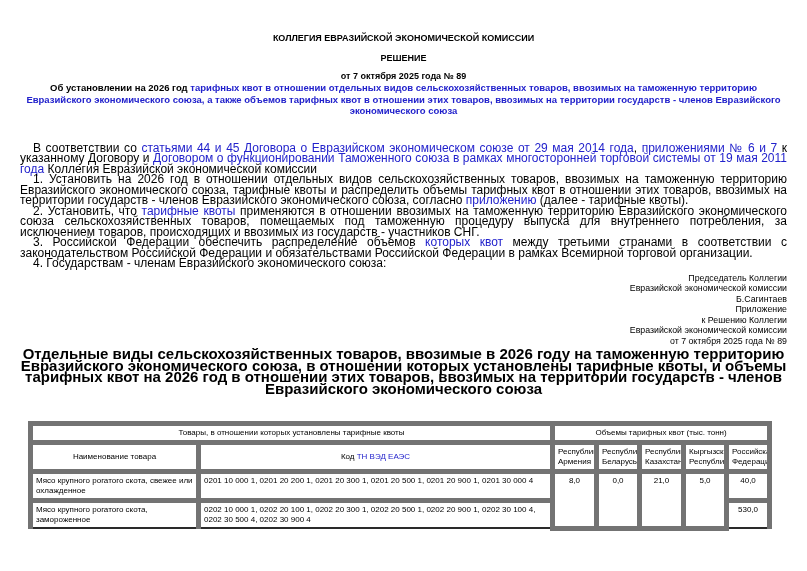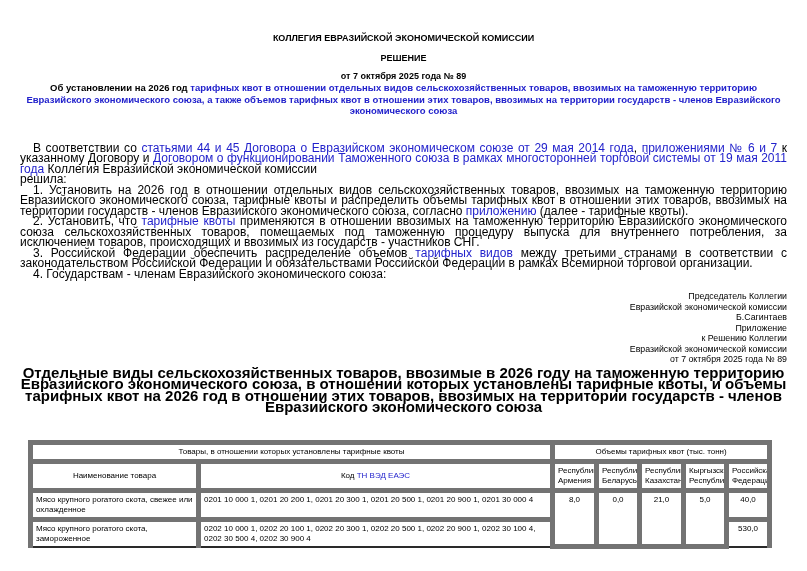--- a/index.html
+++ b/index.html
@@ -18,21 +18,21 @@
 
   .doc-title {
     text-align: center;
     font-size: 9.5px; font-weight: bold; line-height: 11.5px;
   }
 
   .body-text { margin-top: 26px; font-size: 12px; line-height: 10.5px; text-align: justify; }
   .body-text p { text-indent: 13px; }
   .body-text p.noindent { text-indent: 0; text-align: left; }
 
-  .sig { margin-top: 12px; text-align: right; font-size: 8.8px; line-height: 10.5px; }
+  .sig { margin-top: 4px; text-align: right; font-size: 8.8px; line-height: 10.5px; }
 
   .appendix-title {
     margin-top: 2px; text-align: center;
     font-size: 15px; font-weight: bold; line-height: 11.5px;
   }
 
   table.quota {
     margin: 27px 0 0 8px; width: 739px;
     border-collapse: collapse; table-layout: fixed;
     font-size: 8px; line-height: 10px;
@@ -58,24 +58,23 @@
   <div class="doc-header">
     <div>КОЛЛЕГИЯ ЕВРАЗИЙСКОЙ ЭКОНОМИЧЕСКОЙ КОМИССИИ</div>
     <div class="dt">РЕШЕНИЕ</div>
     <div class="dn">от 7 октября 2025 года № 89</div>
   </div>
 
   <div class="doc-title"><span>Об установлении на 2026 год </span><span class="lnk">тарифных квот в отношении отдельных видов сельскохозяйственных товаров, ввозимых на таможенную территорию Евразийского экономического союза, а также объемов тарифных квот в отношении этих товаров, ввозимых на территории государств - членов Евразийского экономического союза</span></div>
 
   <div class="body-text">
     <p><span>В соответствии со </span><span class="lnk">статьями 44 и 45 Договора о Евразийском экономическом союзе от 29 мая 2014 года</span><span>, </span><span class="lnk">приложениями № 6 и 7</span><span> к указанному Договору и </span><span class="lnk">Договором о функционировании Таможенного союза в рамках многосторонней торговой системы от 19 мая 2011 года</span><span> Коллегия Евразийской экономической комиссии</span></p>
-    <p class="noindent">решила:</p>
     <p><span>1. Установить на 2026 год в отношении отдельных видов сельскохозяйственных товаров, ввозимых на таможенную территорию Евразийского экономического союза, тарифные квоты и распределить объемы тарифных квот в отношении этих товаров, ввозимых на территории государств - членов Евразийского экономического союза, согласно </span><span class="lnk">приложению</span><span> (далее - тарифные квоты).</span></p>
     <p><span>2. Установить, что </span><span class="lnk">тарифные квоты</span><span> применяются в отношении ввозимых на таможенную территорию Евразийского экономического союза сельскохозяйственных товаров, помещаемых под таможенную процедуру выпуска для внутреннего потребления, за исключением товаров, происходящих и ввозимых из государств - участников СНГ.</span></p>
-    <p><span>3. Российской Федерации обеспечить распределение объемов </span><span class="lnk">тарифных видов</span><span> между третьими странами в соответствии с законодательством Российской Федерации и обязательствами Российской Федерации в рамках Всемирной торговой организации.</span></p>
+    <p><span>3. Российской Федерации обеспечить распределение объемов </span><span class="lnk">которых квот</span><span> между третьими странами в соответствии с законодательством Российской Федерации и обязательствами Российской Федерации в рамках Всемирной торговой организации.</span></p>
     <p><span>4. Государствам - членам Евразийского экономического союза:</span></p>
   </div>
 
   <div class="sig">
     <div>Председатель Коллегии</div>
     <div>Евразийской экономической комиссии</div>
     <div>Б.Сагинтаев</div>
     <div>Приложение</div>
     <div>к Решению Коллегии</div>
     <div>Евразийской экономической комиссии</div>

